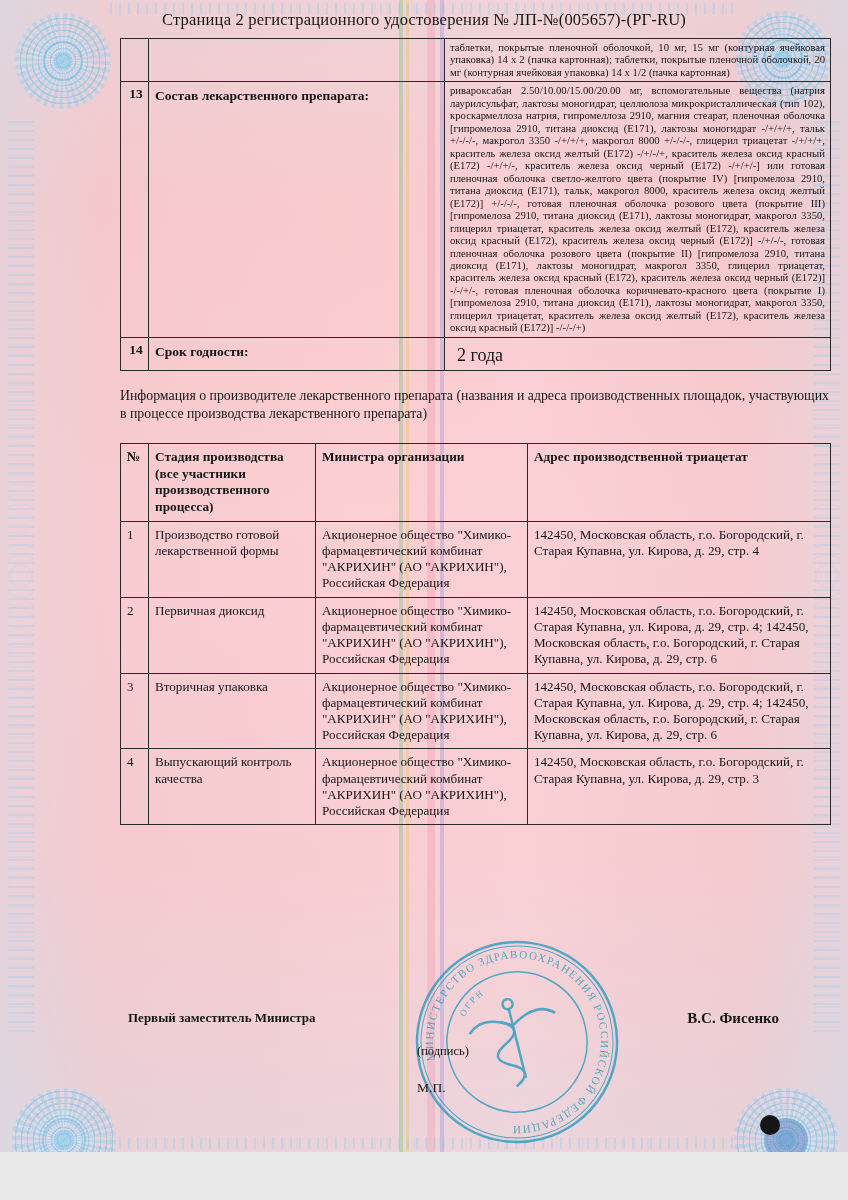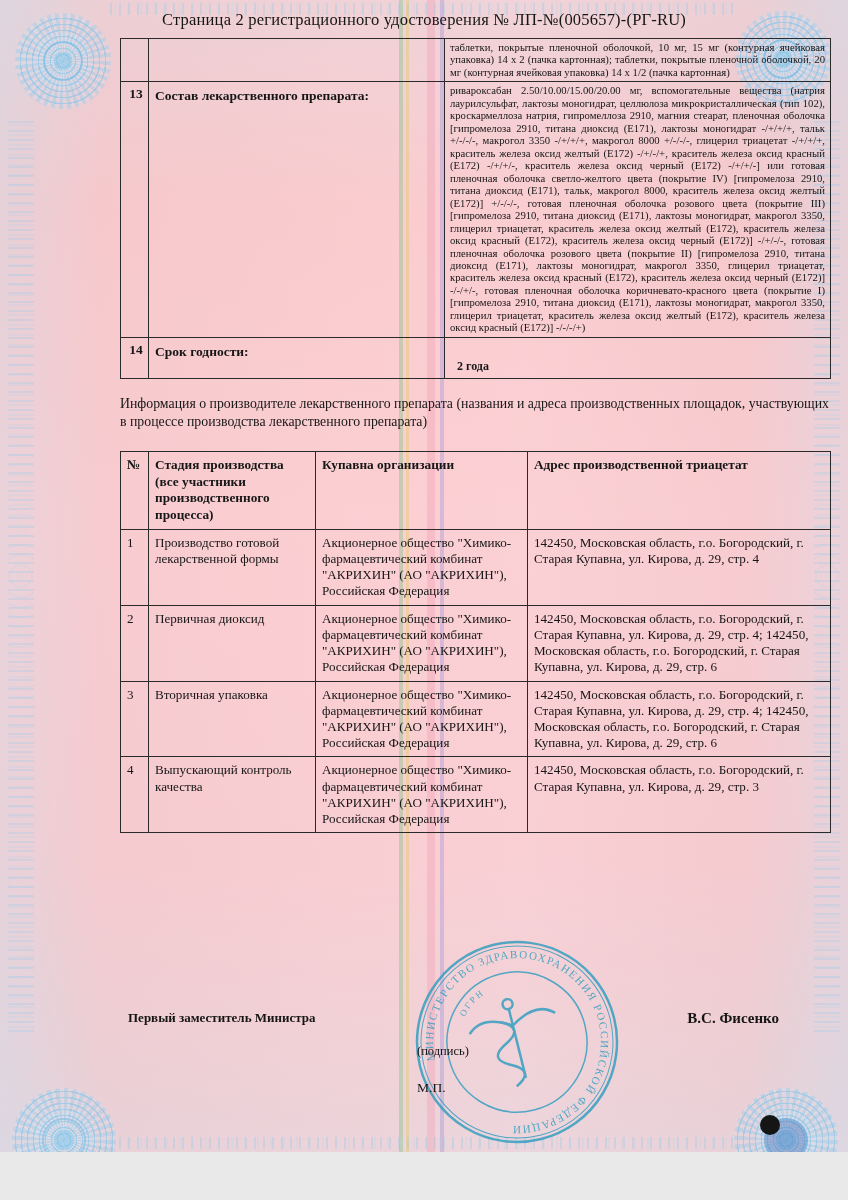--- a/index.html
+++ b/index.html
@@ -58,21 +58,21 @@
     position:absolute; z-index:2; top:10px; left:0; right:0;
     text-align:center; font-size:16.5px; letter-spacing:.2px;
   }
   
   .content { position:absolute; z-index:2; left:120px; top:38px; width:711px; }
   table { border-collapse:collapse; width:100%; background:transparent; }
   td, th { border:1.3px solid #2a2a2a; vertical-align:top; }
   .num   { font-weight:bold; font-size:13.5px; padding:4px 2px 0 5px;text-align:center; }
   .label { font-weight:bold; font-size:13.5px; padding:6px 6px; line-height:1.25; }
   .smalltext { font-size:10.7px; line-height:1.165; text-align:justify; padding:2px 5px 3px 5px; }
-  .shelf { font-size:12px; padding:21px 6px 4px 12px;font-weight:bold; }
+  .shelf { font-size:18px; padding:7px 6px 4px 12px; }
   .intro { font-size:13.8px; line-height:1.32; margin:16px 0 20px 0; }
   .ptable th { font-weight:bold; font-size:13.3px; padding:5px 6px; text-align:left; line-height:1.25; }
   .ptable td { font-size:13.1px; line-height:1.24; padding:5px 6px; }
   .num2 { font-size:13.1px; padding:5px 2px 0 7px; }
   
   .footer-left  { position:absolute; z-index:2; left:128px; top:1010px; font-weight:bold; font-size:13px; }
   .footer-right { position:absolute; z-index:2; right:69px; top:1010px; font-weight:bold; font-size:15px; }
   .sign-label { position:absolute; z-index:4; left:417px; width:200px; top:1044px; text-align:left; font-size:12.5px; }
   .mp-label   { position:absolute; z-index:4; left:417px; width:200px; top:1080px; text-align:left; font-size:13.5px; }
   
@@ -134,21 +134,21 @@
       <colgroup>
           <col style="width:28px">
           <col style="width:167px">
           <col style="width:212px">
           <col>
         </colgroup>
       <thead>
         <tr>
           <th>№</th>
           <th>Стадия производства (все участники производственного процесса)</th>
-          <th>Купавна организации</th>
+          <th>Министра организации</th>
           <th>Адрес производственной триацетат</th>
         </tr>
       </thead>
       <tbody>
         <tr>
           <td class="num2">1</td>
           <td>Производство готовой лекарственной формы</td>
           <td>Акционерное общество "Химико-фармацевтический комбинат "АКРИХИН" (АО "АКРИХИН"), Российская Федерация</td>
           <td>142450, Московская область, г.о. Богородский, г. Старая Купавна, ул. Кирова, д. 29, стр. 4</td>
         </tr>

